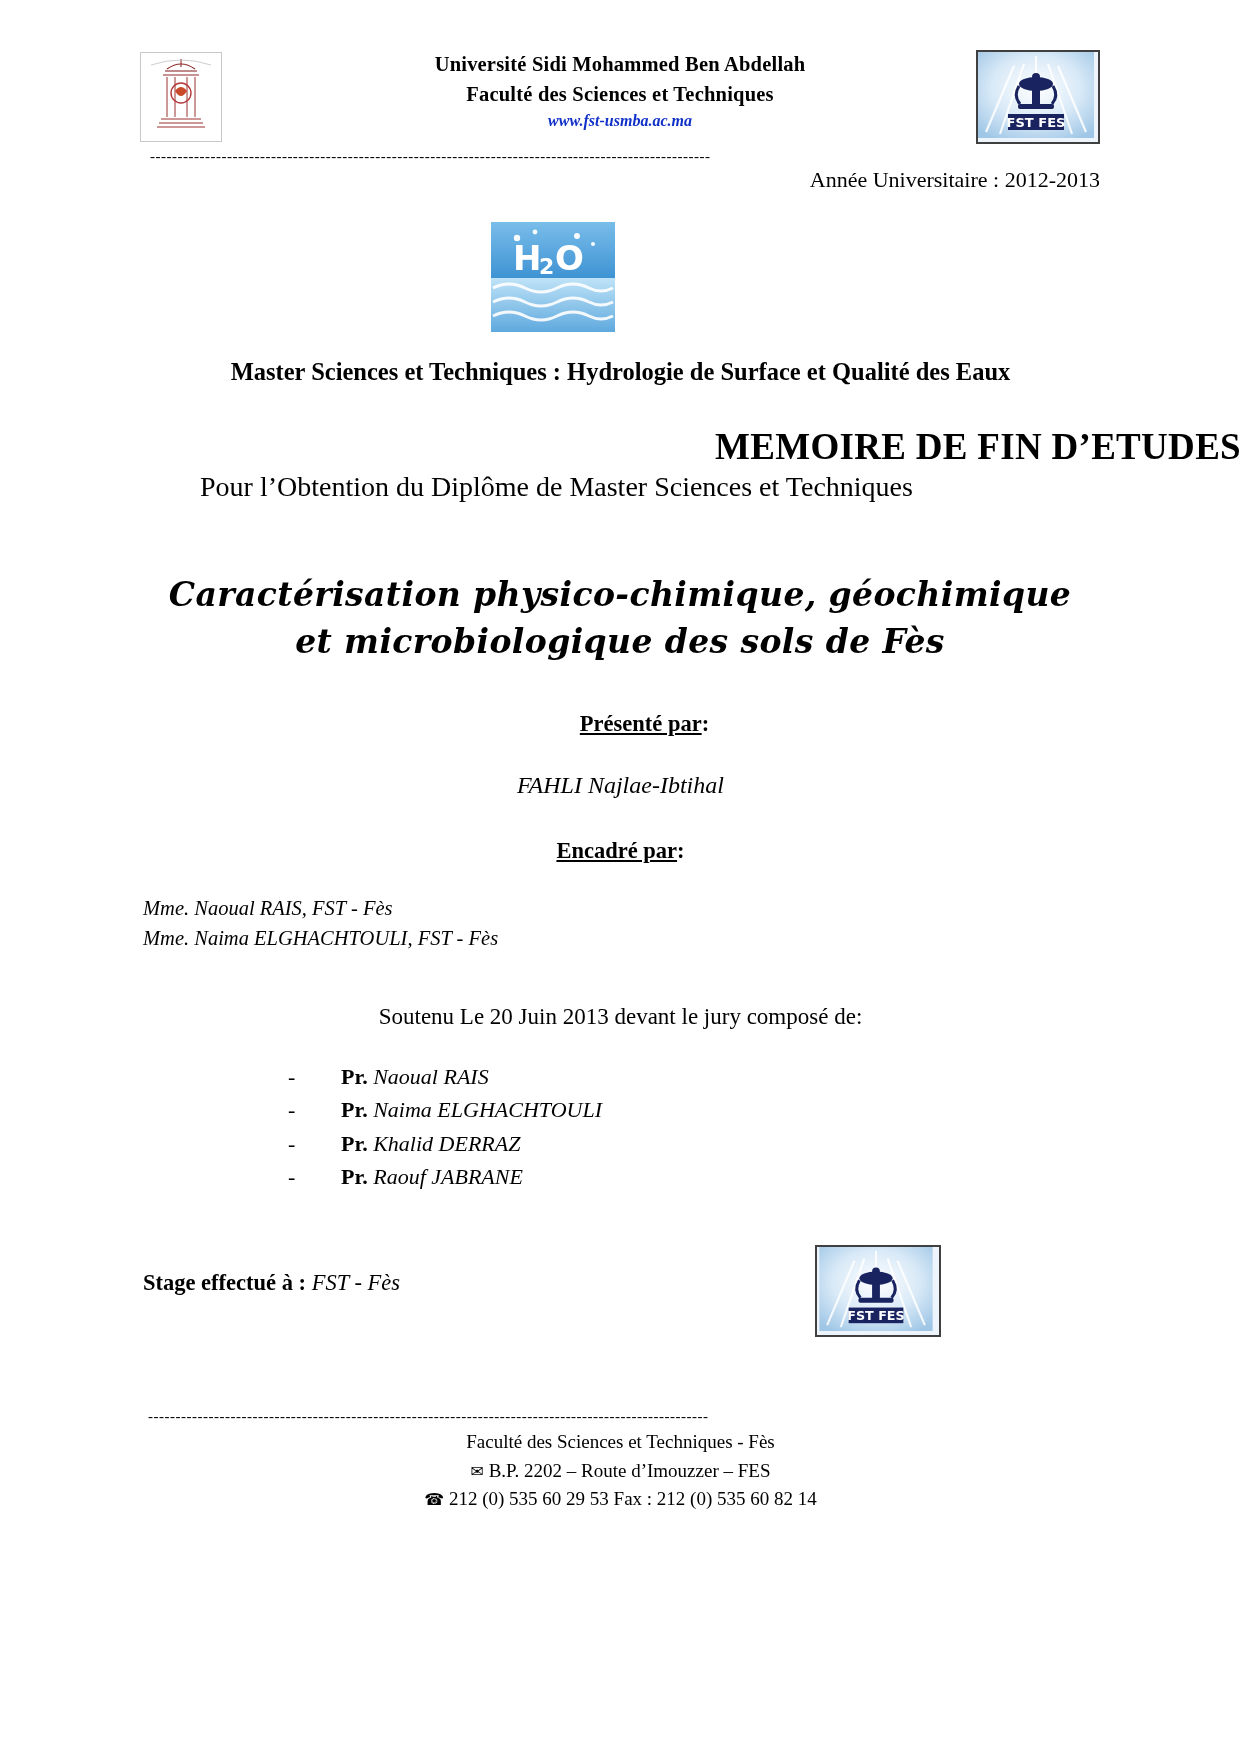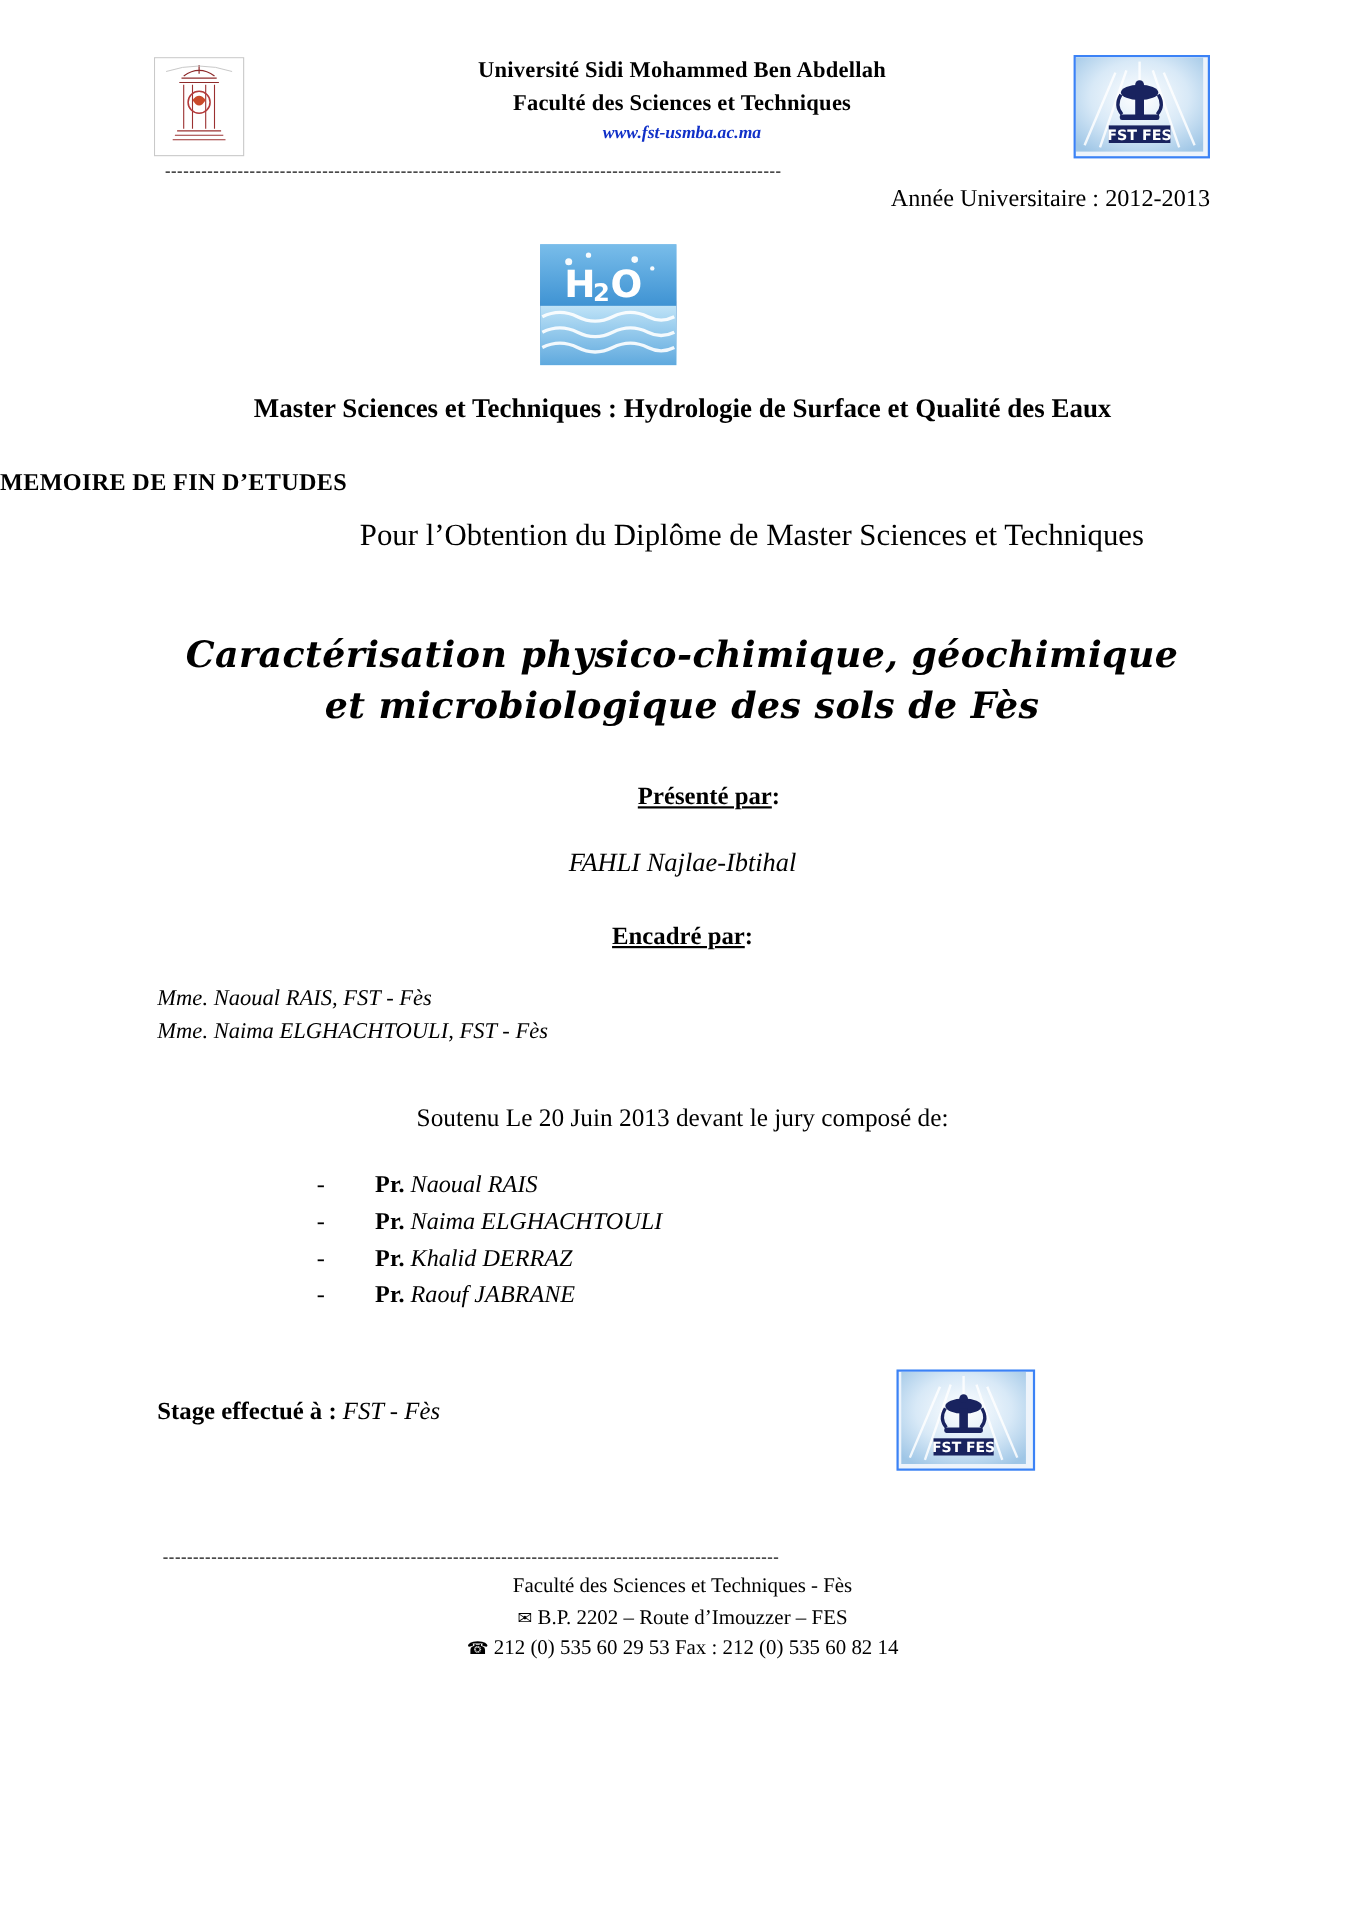--- a/index.html
+++ b/index.html
@@ -59,21 +59,21 @@
     width: 80px;
     height: 88px;
     border: 1px solid #c9c9c9;
     background: #fdfdfd;
     overflow: hidden;
   }
 
   
   .fstlogo {
     position: absolute;
-    border: 2px solid #3b82f6;
+    border: 2px solid #404040;
     background: #eef4fb;
     overflow: hidden;
   }
   .fstlogo.header-logo {
     right: 0px;
     top: 0px;
     width: 120px;
     height: 90px;
   }
   .fstlogo.bottom-logo {
@@ -130,30 +130,30 @@
     left: 0; top: 358px;
     width: 1241px;
     text-align: center;
     font-weight: bold;
     font-size: 24.5px;
   }
   .memoire {
     position: absolute;
     left: 0; top: 425px;
     width: 1241px;
-    text-align: left;
-    font-weight: bold;
-    font-size: 22px;
+    text-align: right;
+    font-weight: bold;
+    font-size: 37px;
     letter-spacing: .3px;
   }
   .pour {
     position: absolute;
     left: 200px; top: 468px;
     width: 840px;
-    text-align: right;
+    text-align: left;
     font-size: 28px;
     line-height: 1.38;
   }
   .maintitle {
     position: absolute;
     left: 110px; top: 572px;
     width: 1020px;
     text-align: center;
     font-family: "DejaVu Serif", serif;
     font-style: italic;

